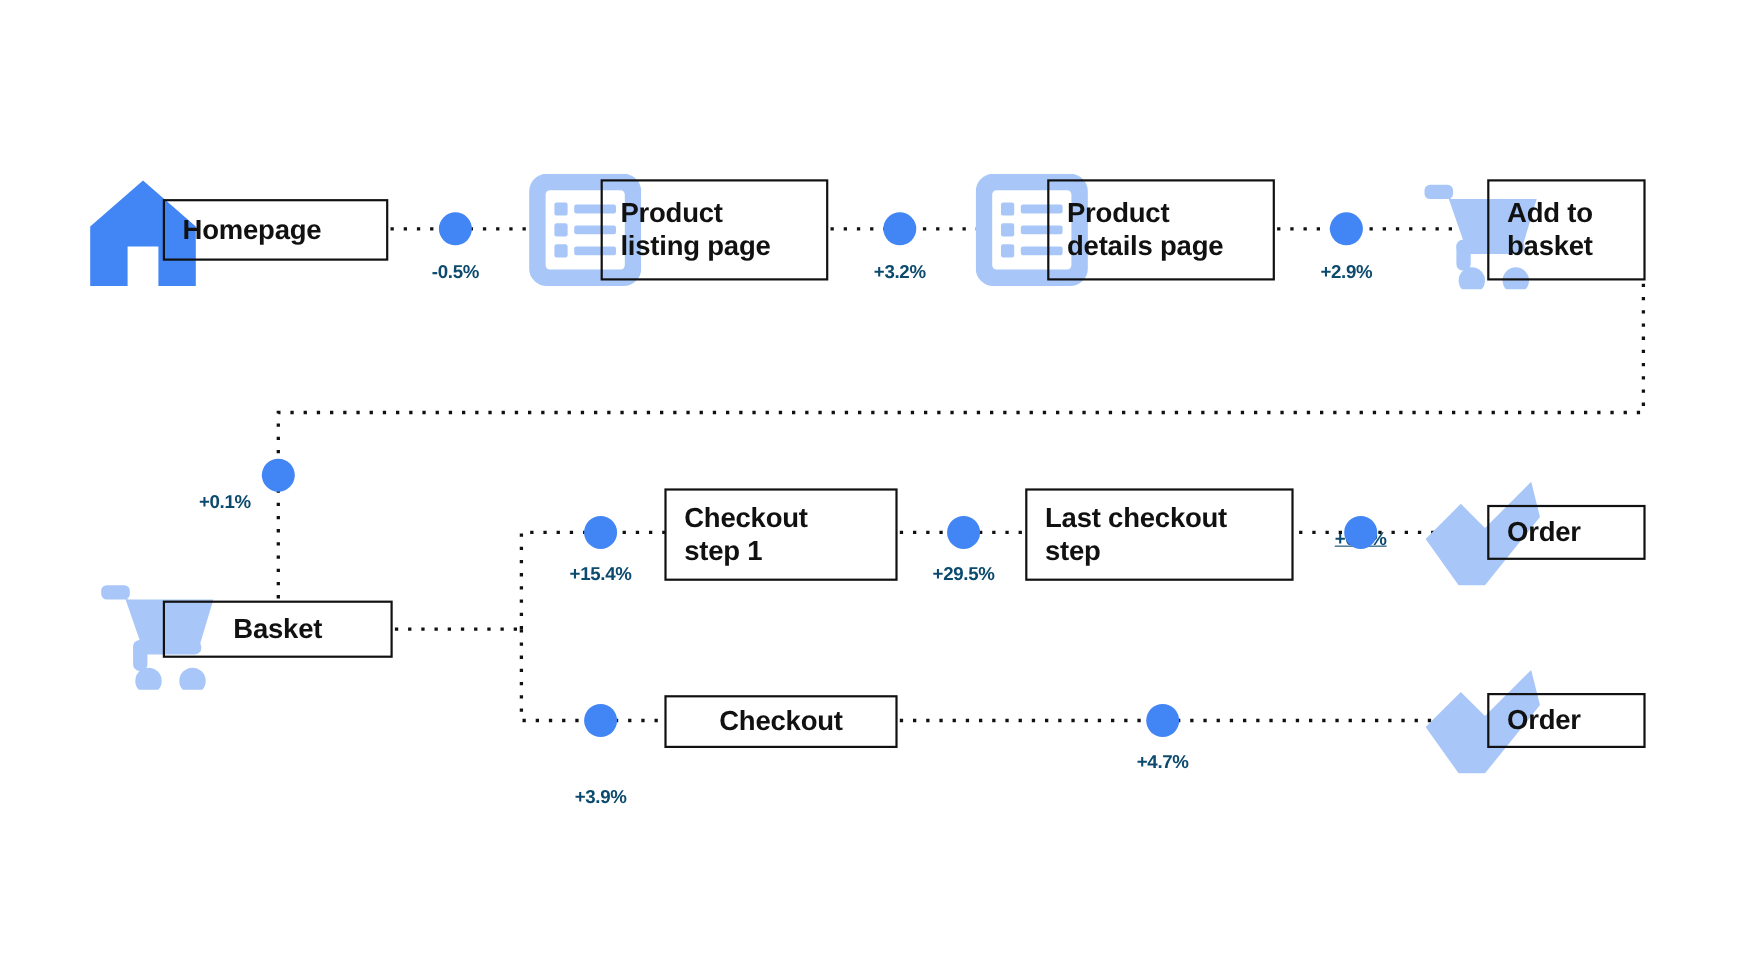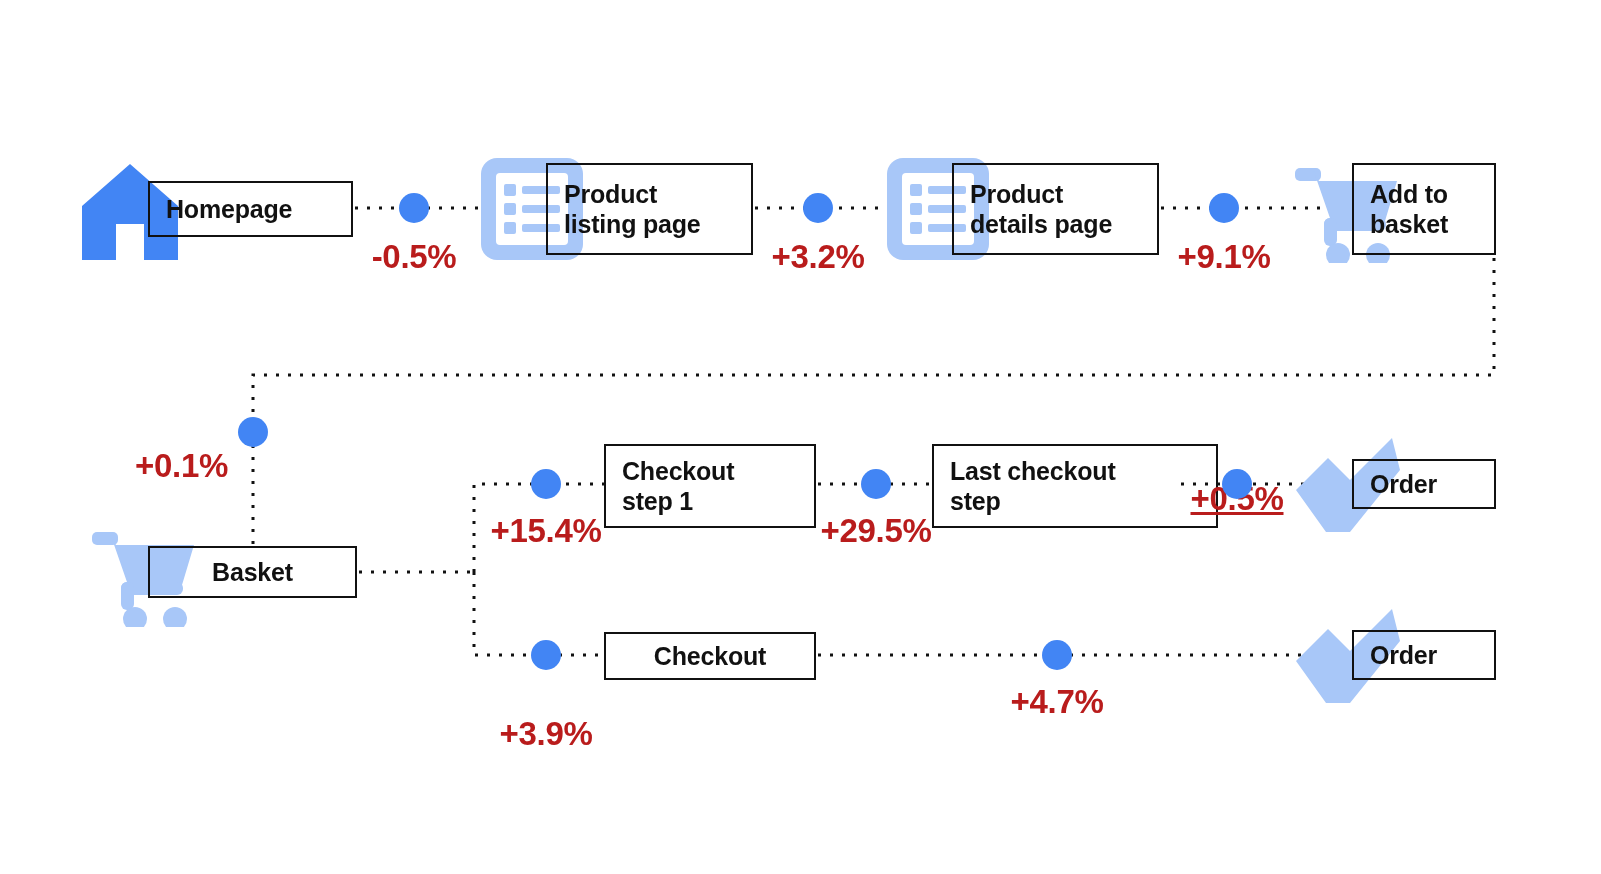--- a/index.html
+++ b/index.html
@@ -33,22 +33,22 @@
   }
   .node-label.center{
     width:100%;
     text-align:center;
     padding-left:0;
   }
   .pct{
     position:absolute;
     font-family:"Liberation Sans", sans-serif;
     font-weight:bold;
-    font-size:33px;
-    color:#b91c1c;
+    font-size:17px;
+    color:#0c4a6e;
     letter-spacing:-0.3px;
     white-space:nowrap;
     z-index:6;
   }
   .pct.ctr{transform:translateX(-50%);}
   .pct.rgt{transform:translateX(-100%);margin-top:29px;}
   .icon{position:absolute;z-index:2;}
 </style>
 </head>
 <body>
@@ -140,35 +140,35 @@
   <div class="node-box" style="left:546px;top:163px;width:207px;height:92px;">
     <span class="node-label">Product
 listing page</span>
   </div>
 
   <div class="node-box" style="left:952px;top:163px;width:207px;height:92px;">
     <span class="node-label">Product
 details page</span>
   </div>
 
-  <div class="node-box" style="left:1352px;top:163px;width:144px;height:92px;">
+  <div class="node-box" style="left:1352px;top:163px;width:144px;height:92px;text-align:right;">
     <span class="node-label">Add to
 basket</span>
   </div>
 
   <div class="node-box" style="left:148px;top:546px;width:209px;height:52px;">
     <span class="node-label center">Basket</span>
   </div>
 
   <div class="node-box" style="left:604px;top:444px;width:212px;height:84px;">
     <span class="node-label">Checkout
 step 1</span>
   </div>
 
-  <div class="node-box" style="left:932px;top:444px;width:286px;height:84px;">
+  <div class="node-box" style="left:932px;top:444px;width:244px;height:84px;">
     <span class="node-label">Last checkout
 step</span>
   </div>
 
   <div class="node-box" style="left:1352px;top:459px;width:144px;height:50px;">
     <span class="node-label">Order</span>
   </div>
 
   <div class="node-box" style="left:604px;top:632px;width:212px;height:48px;">
     <span class="node-label center">Checkout</span>
@@ -187,21 +187,21 @@
       <circle cx="546" cy="484" r="15"></circle>
       <circle cx="876" cy="484" r="15"></circle>
       <circle cx="1237" cy="484" r="15"></circle>
       <circle cx="546" cy="655" r="15"></circle>
       <circle cx="1057" cy="655" r="15"></circle>
     </g>
   </svg>
 
   <div class="pct ctr" style="left:414px;top:238px;">-0.5%</div>
   <div class="pct ctr" style="left:818px;top:238px;text-align:center;">+3.2%</div>
-  <div class="pct ctr" style="left:1224px;top:238px;">+9.1%</div>
+  <div class="pct ctr" style="left:1224px;top:238px;">+2.9%</div>
   <div class="pct rgt" style="left:228px;top:418px;">+0.1%</div>
   <div class="pct ctr" style="left:546px;top:512px;">+15.4%</div>
   <div class="pct ctr" style="left:876px;top:512px;">+29.5%</div>
   <div class="pct ctr" style="left:1237px;top:480px;text-decoration:underline;">+0.5%</div>
   <div class="pct ctr" style="left:546px;top:715px;">+3.9%</div>
   <div class="pct ctr" style="left:1057px;top:683px;">+4.7%</div>
 
 </div>
 
 </body></html>

